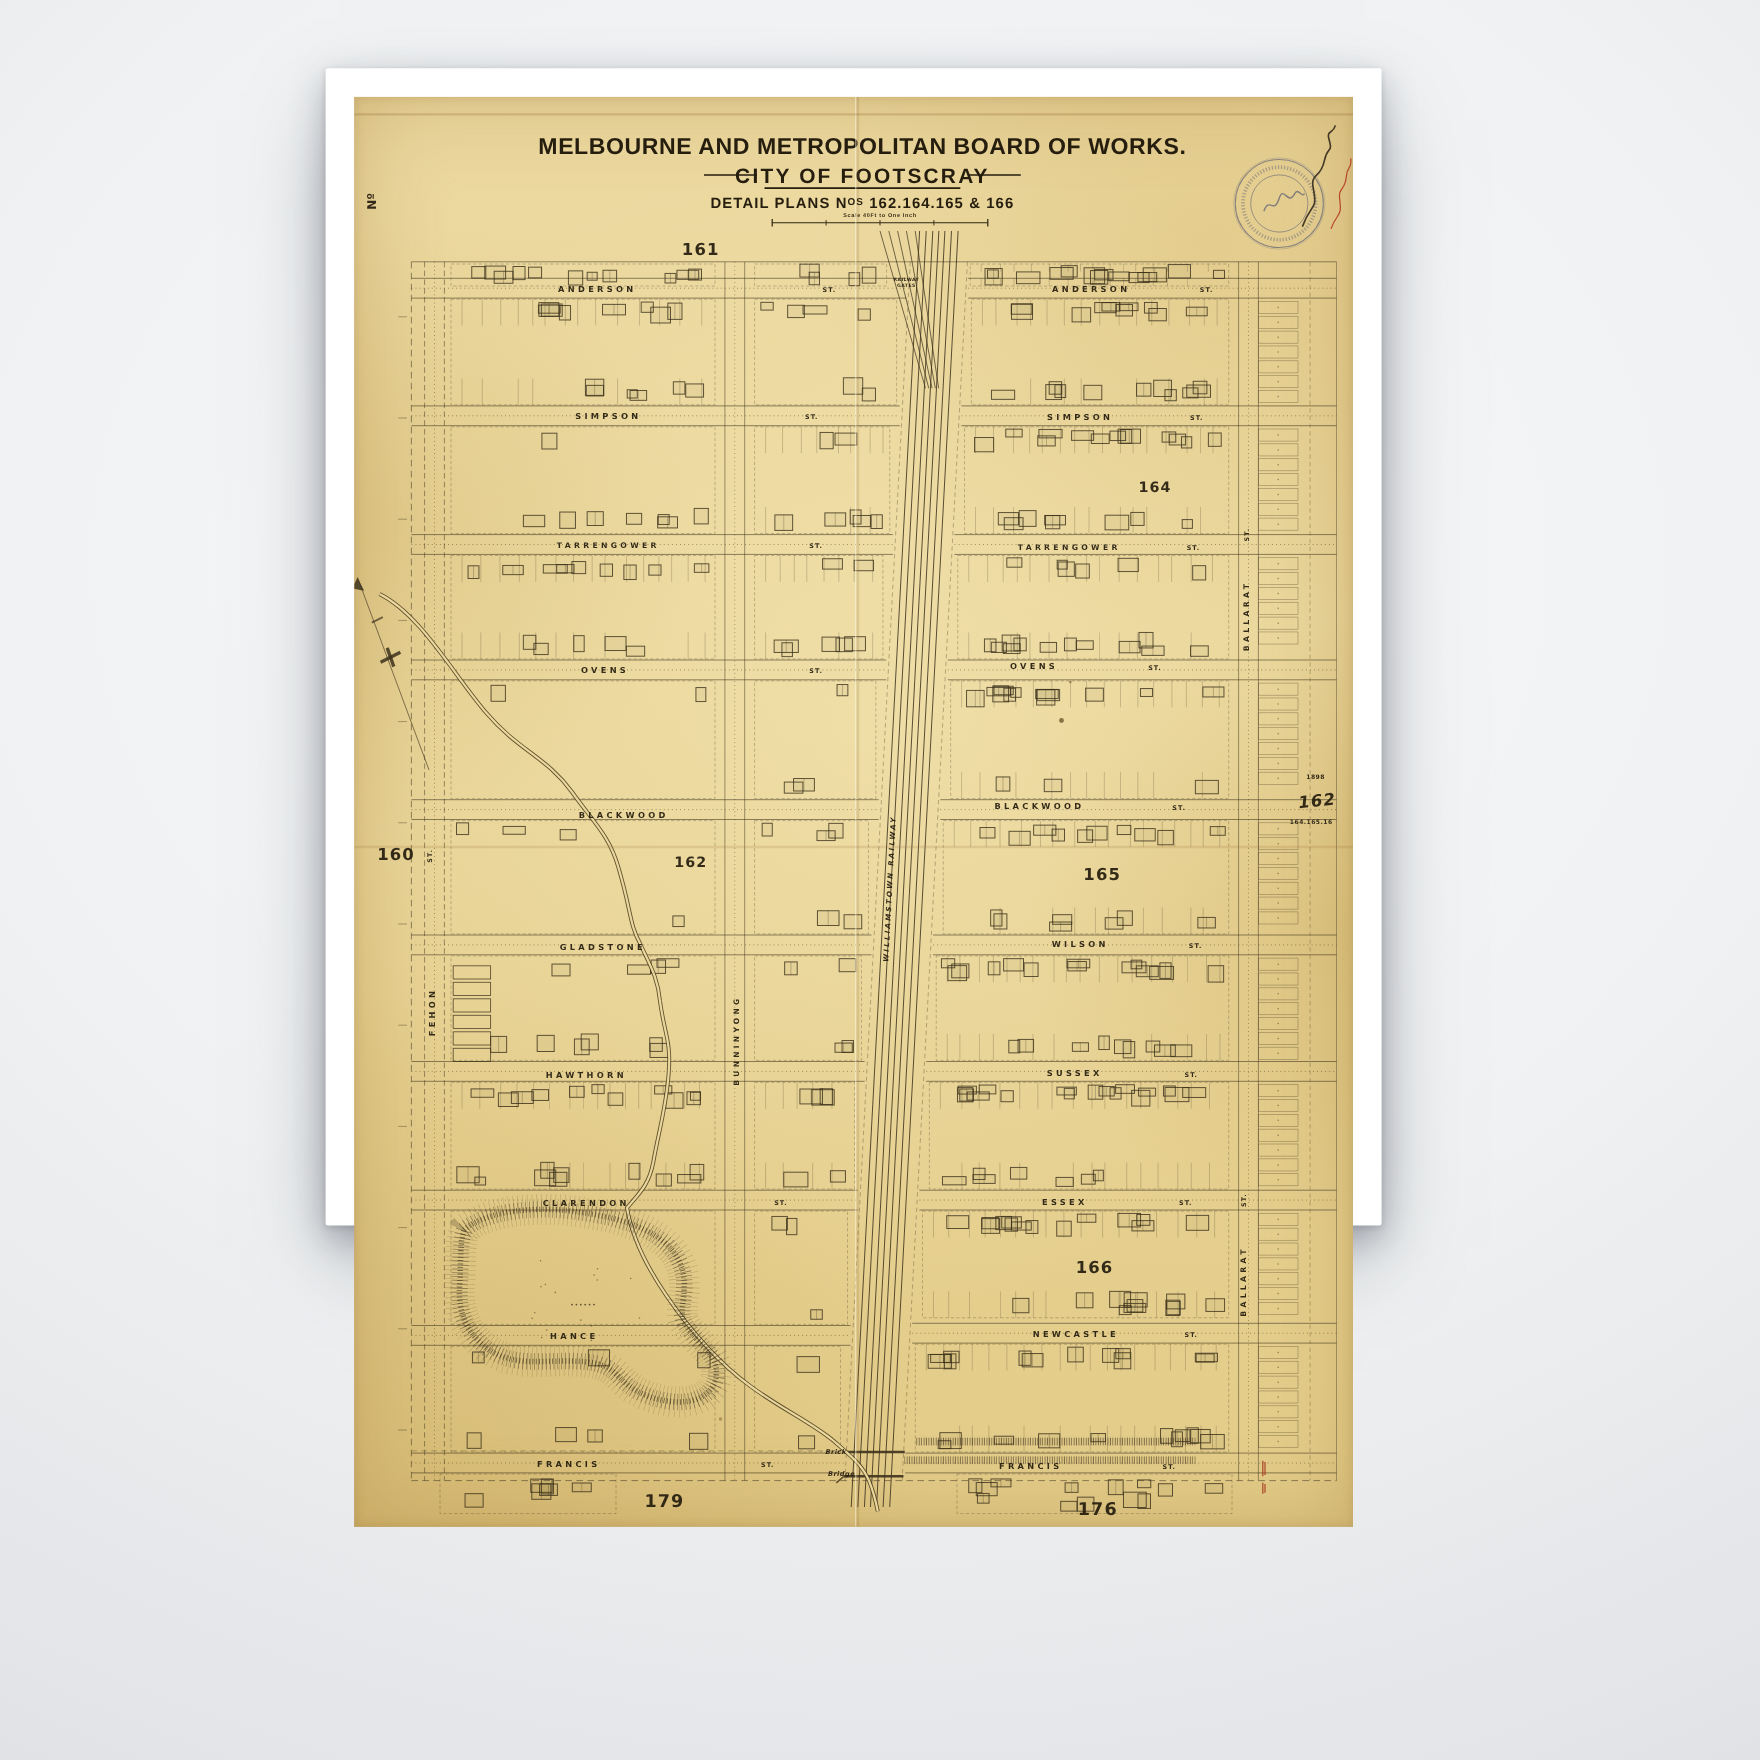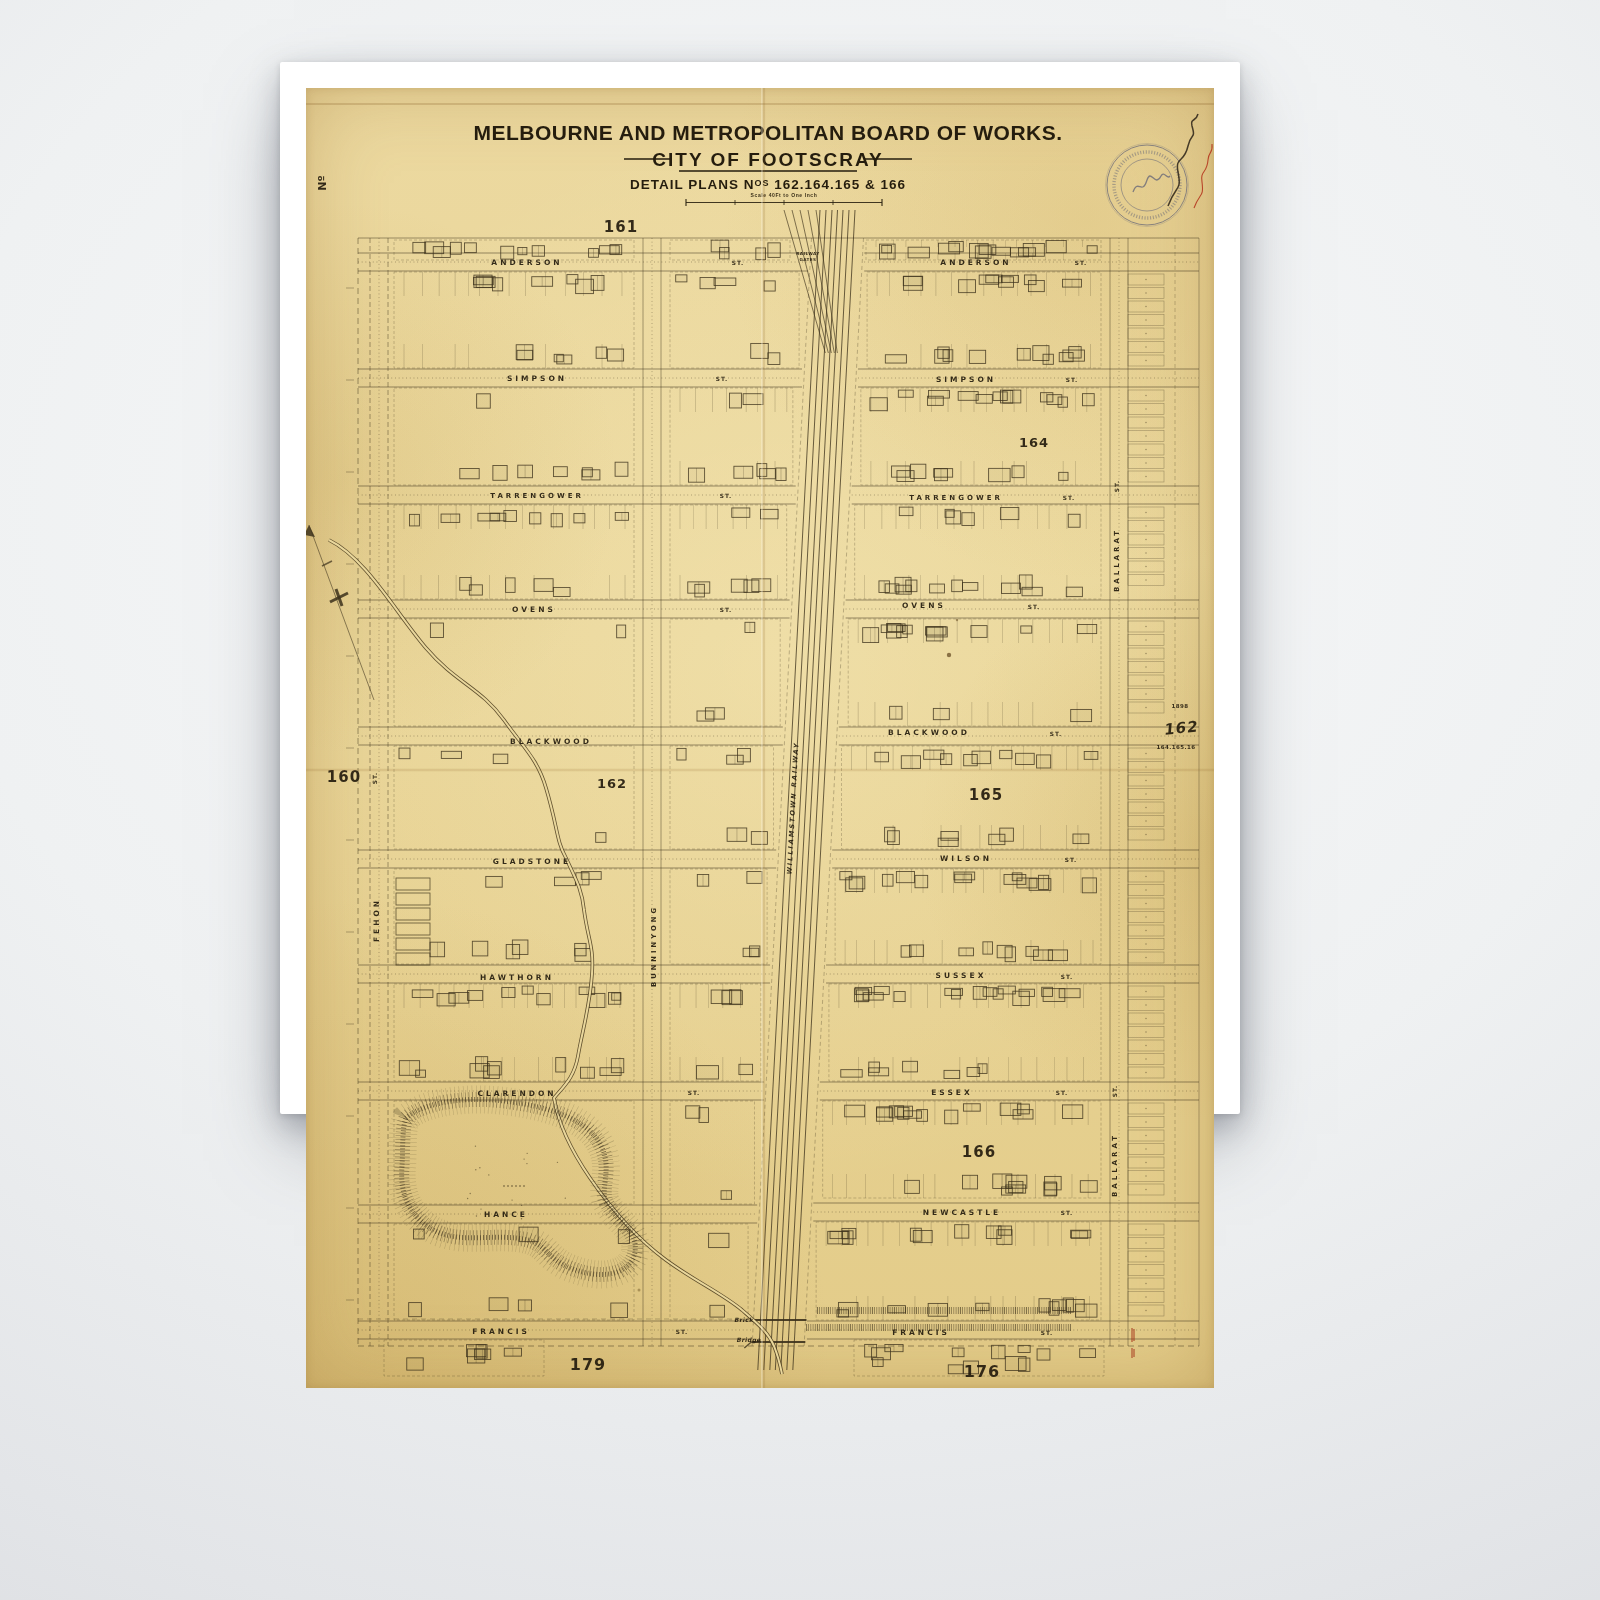--- a/index.html
+++ b/index.html
@@ -1,19 +1,19 @@
 <!DOCTYPE html>
 <html><head>
 <meta charset="utf-8">
 <style>
   html,body{margin:0;padding:0;}
   #canvas{position:relative;width:1600px;height:1600px;overflow:hidden;
     background:radial-gradient(120% 95% at 50% 32%, #f7f8f9 0%, #eff1f2 45%, #e3e5e8 76%, #d8dade 100%);
     font-family:"Liberation Sans",sans-serif;}
-  .poster{position:absolute;left:280px;top:62px;width:960px;height:1052px;background:#ffffff;border-radius:2px;
+  .poster{position:absolute;left:296px;top:62px;width:960px;height:1052px;background:#ffffff;border-radius:2px;
     box-shadow:0 34px 75px -14px rgba(95,100,112,.62),0 12px 30px rgba(95,100,112,.38),0 2px 6px rgba(0,0,0,.14);}
   .paper{position:absolute;left:26px;top:26px;width:908px;height:1300px;overflow:hidden;
     background:
       radial-gradient(circle at 86% 10%, rgba(186,144,54,.16), transparent 26%),
       radial-gradient(circle at 8% 97%, rgba(168,126,44,.20), transparent 30%),
       radial-gradient(circle at 98% 58%, rgba(176,136,50,.18), transparent 24%),
       radial-gradient(circle at 4% 30%, rgba(176,136,50,.15), transparent 22%),
       radial-gradient(circle at 52% 44%, rgba(255,246,206,.28), transparent 62%),
       linear-gradient(180deg,#ecd9a0 0%,#e9d598 42%,#e6d090 70%,#e3cc89 100%);
     box-shadow:inset 0 0 80px rgba(148,106,36,.32), inset 0 0 10px rgba(126,88,28,.22);}

